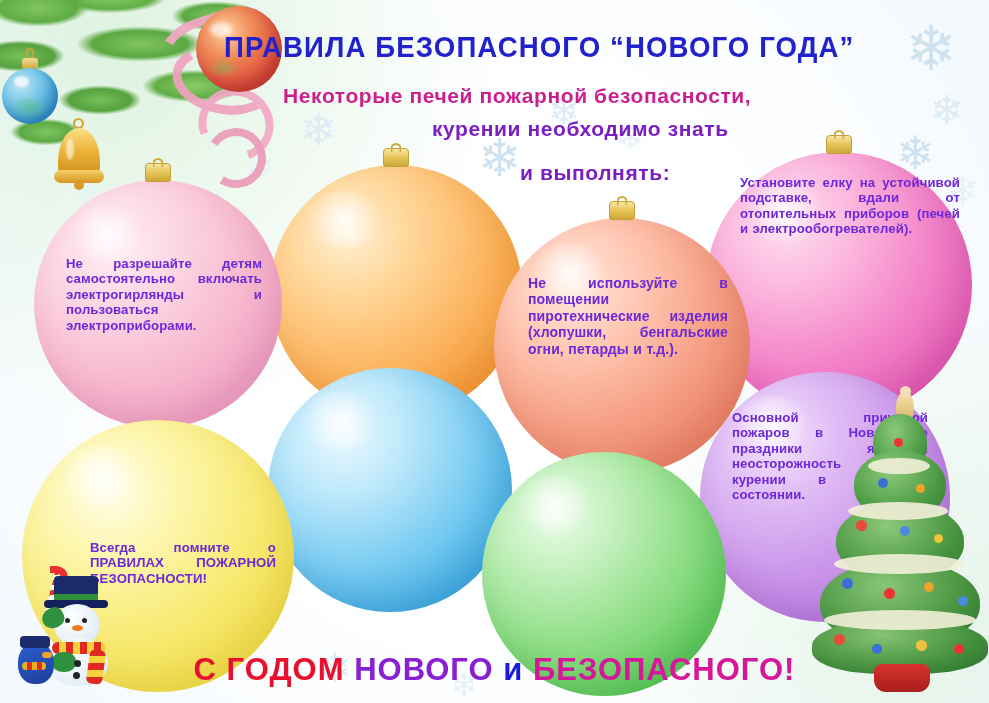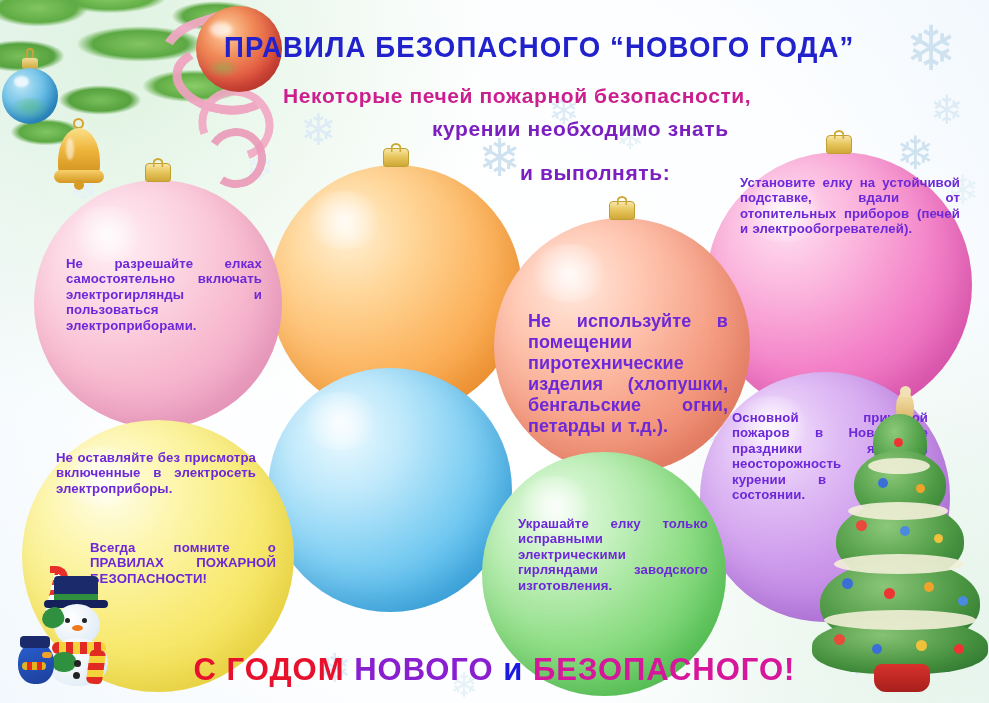--- a/index.html
+++ b/index.html
@@ -186,57 +186,55 @@
     <div class="cap" style="top:-17px;"></div>
     <div class="gloss" style="left:32px;top:26px;width:84px;height:58px;"></div>
   </div>
 
   <div class="ball" style="left:34px;top:180px;width:248px;height:248px;
        background:radial-gradient(circle at 32% 26%, #ffeef5 0%, #fcd6e3 26%, #f8bcd0 52%, #f0a6c6 76%, #e79ac4 100%);
        box-shadow:inset -10px -14px 30px rgba(170,60,110,.16);">
     <div class="cap" style="top:-17px;"></div>
     <div class="gloss" style="left:32px;top:26px;width:82px;height:56px;"></div>
   </div>
-  <div class="txt" style="left:66px;top:256px;width:196px;font-size:13.2px;">Не разрешайте елках самостоятельно включать электрогирлянды и пользоваться электроприборами.</div>
+  <div class="txt" style="left:66px;top:256px;width:196px;font-size:13.2px;">Не разрешайте детям самостоятельно включать электрогирлянды и пользоваться электроприборами.</div>
 
   <div class="ball" style="left:494px;top:218px;width:256px;height:256px;
        background:radial-gradient(circle at 31% 26%, #ffe9de 0%, #ffc7b2 26%, #f59e84 56%, #ea8268 82%, #e0765e 100%);
        box-shadow:inset -10px -14px 30px rgba(170,70,50,.18);">
     <div class="cap" style="top:-17px;"></div>
     <div class="gloss" style="left:32px;top:26px;width:86px;height:58px;"></div>
   </div>
-  <div class="txt" style="left:528px;top:275px;width:200px;font-size:18px;margin-top:36px;">Не используйте в помещении пиротехнические изделия (хлопушки, бенгальские огни, петарды и т.д.).</div>
+  <div class="txt" style="left:528px;top:275px;width:200px;font-size:14px;">Не используйте в помещении пиротехнические изделия (хлопушки, бенгальские огни, петарды и т.д.).</div>
 
   <div class="ball" style="left:268px;top:368px;width:244px;height:244px;
        background:radial-gradient(circle at 31% 27%, #eaf9ff 0%, #bfe9fb 24%, #7ccdf2 54%, #43b0e6 80%, #2aa1e0 100%);
        box-shadow:inset -10px -14px 30px rgba(20,90,150,.2);">
     <div class="gloss" style="left:30px;top:24px;width:84px;height:58px;"></div>
   </div>
 
   <div class="ball" style="left:700px;top:372px;width:250px;height:250px;
        background:radial-gradient(circle at 30% 26%, #f6e4ff 0%, #e0bdf5 24%, #cb96ea 54%, #bb7fe0 80%, #b271d8 100%);
        box-shadow:inset -10px -14px 30px rgba(90,30,140,.18);">
     <div class="gloss" style="left:30px;top:24px;width:84px;height:58px;"></div>
   </div>
   <div class="txt" style="left:732px;top:410px;width:196px;font-size:13.2px;">Основной причиной пожаров в Новогодние праздники является неосторожность при курении в нетрезвом состоянии.</div>
 
   <div class="ball" style="left:22px;top:420px;width:272px;height:272px;
        background:radial-gradient(circle at 32% 26%, #fffde8 0%, #fdf6ae 24%, #f8ea74 54%, #f2dd4c 80%, #ecd63f 100%);
        box-shadow:inset -10px -14px 30px rgba(170,140,10,.15);">
     <div class="gloss" style="left:34px;top:26px;width:88px;height:60px;"></div>
   </div>
-  <div class="txt" style="left:56px;top:450px;width:200px;font-size:13.2px;">Не оставляйте без присмотра включенные в электросеть электроприборы.</div>
   <div class="txt" style="left:90px;top:540px;width:186px;font-size:13.2px;">Всегда помните о ПРАВИЛАХ ПОЖАРНОЙ БЕЗОПАСНОСТИ!</div>
 
   <div class="ball" style="left:482px;top:452px;width:244px;height:244px;
        background:radial-gradient(circle at 31% 26%, #eafce8 0%, #c2f0bc 24%, #8ddd84 54%, #5fc95c 80%, #4ec14e 100%);
        box-shadow:inset -10px -14px 30px rgba(30,120,40,.18);">
     <div class="gloss" style="left:30px;top:24px;width:84px;height:58px;"></div>
   </div>
-  <div class="txt" style="left:518px;top:516px;width:190px;font-size:13.2px;">Украшайте елку только исправными электрическими гирляндами заводского изготовления.</div>
 
   <div class="snowman" style="left:14px;top:568px;width:120px;height:118px;">
 
     <div class="sm" style="left:36px;top:2px;width:8px;height:46px;background:repeating-linear-gradient(160deg,#e8302a 0 5px,#fff 5px 10px);border-radius:4px;transform:rotate(14deg);"></div>
     <div class="sm" style="left:36px;top:-2px;width:18px;height:14px;border:7px solid #e8302a;border-bottom:none;border-left:none;border-radius:0 12px 0 0;box-sizing:border-box;"></div>
 
     <div class="sm" style="left:40px;top:8px;width:44px;height:26px;background:#1b2a6b;border-radius:4px 4px 2px 2px;"></div>
     <div class="sm" style="left:40px;top:26px;width:44px;height:7px;background:#2f8f3d;"></div>
     <div class="sm" style="left:30px;top:32px;width:64px;height:8px;background:#14205a;border-radius:5px;"></div>
 

